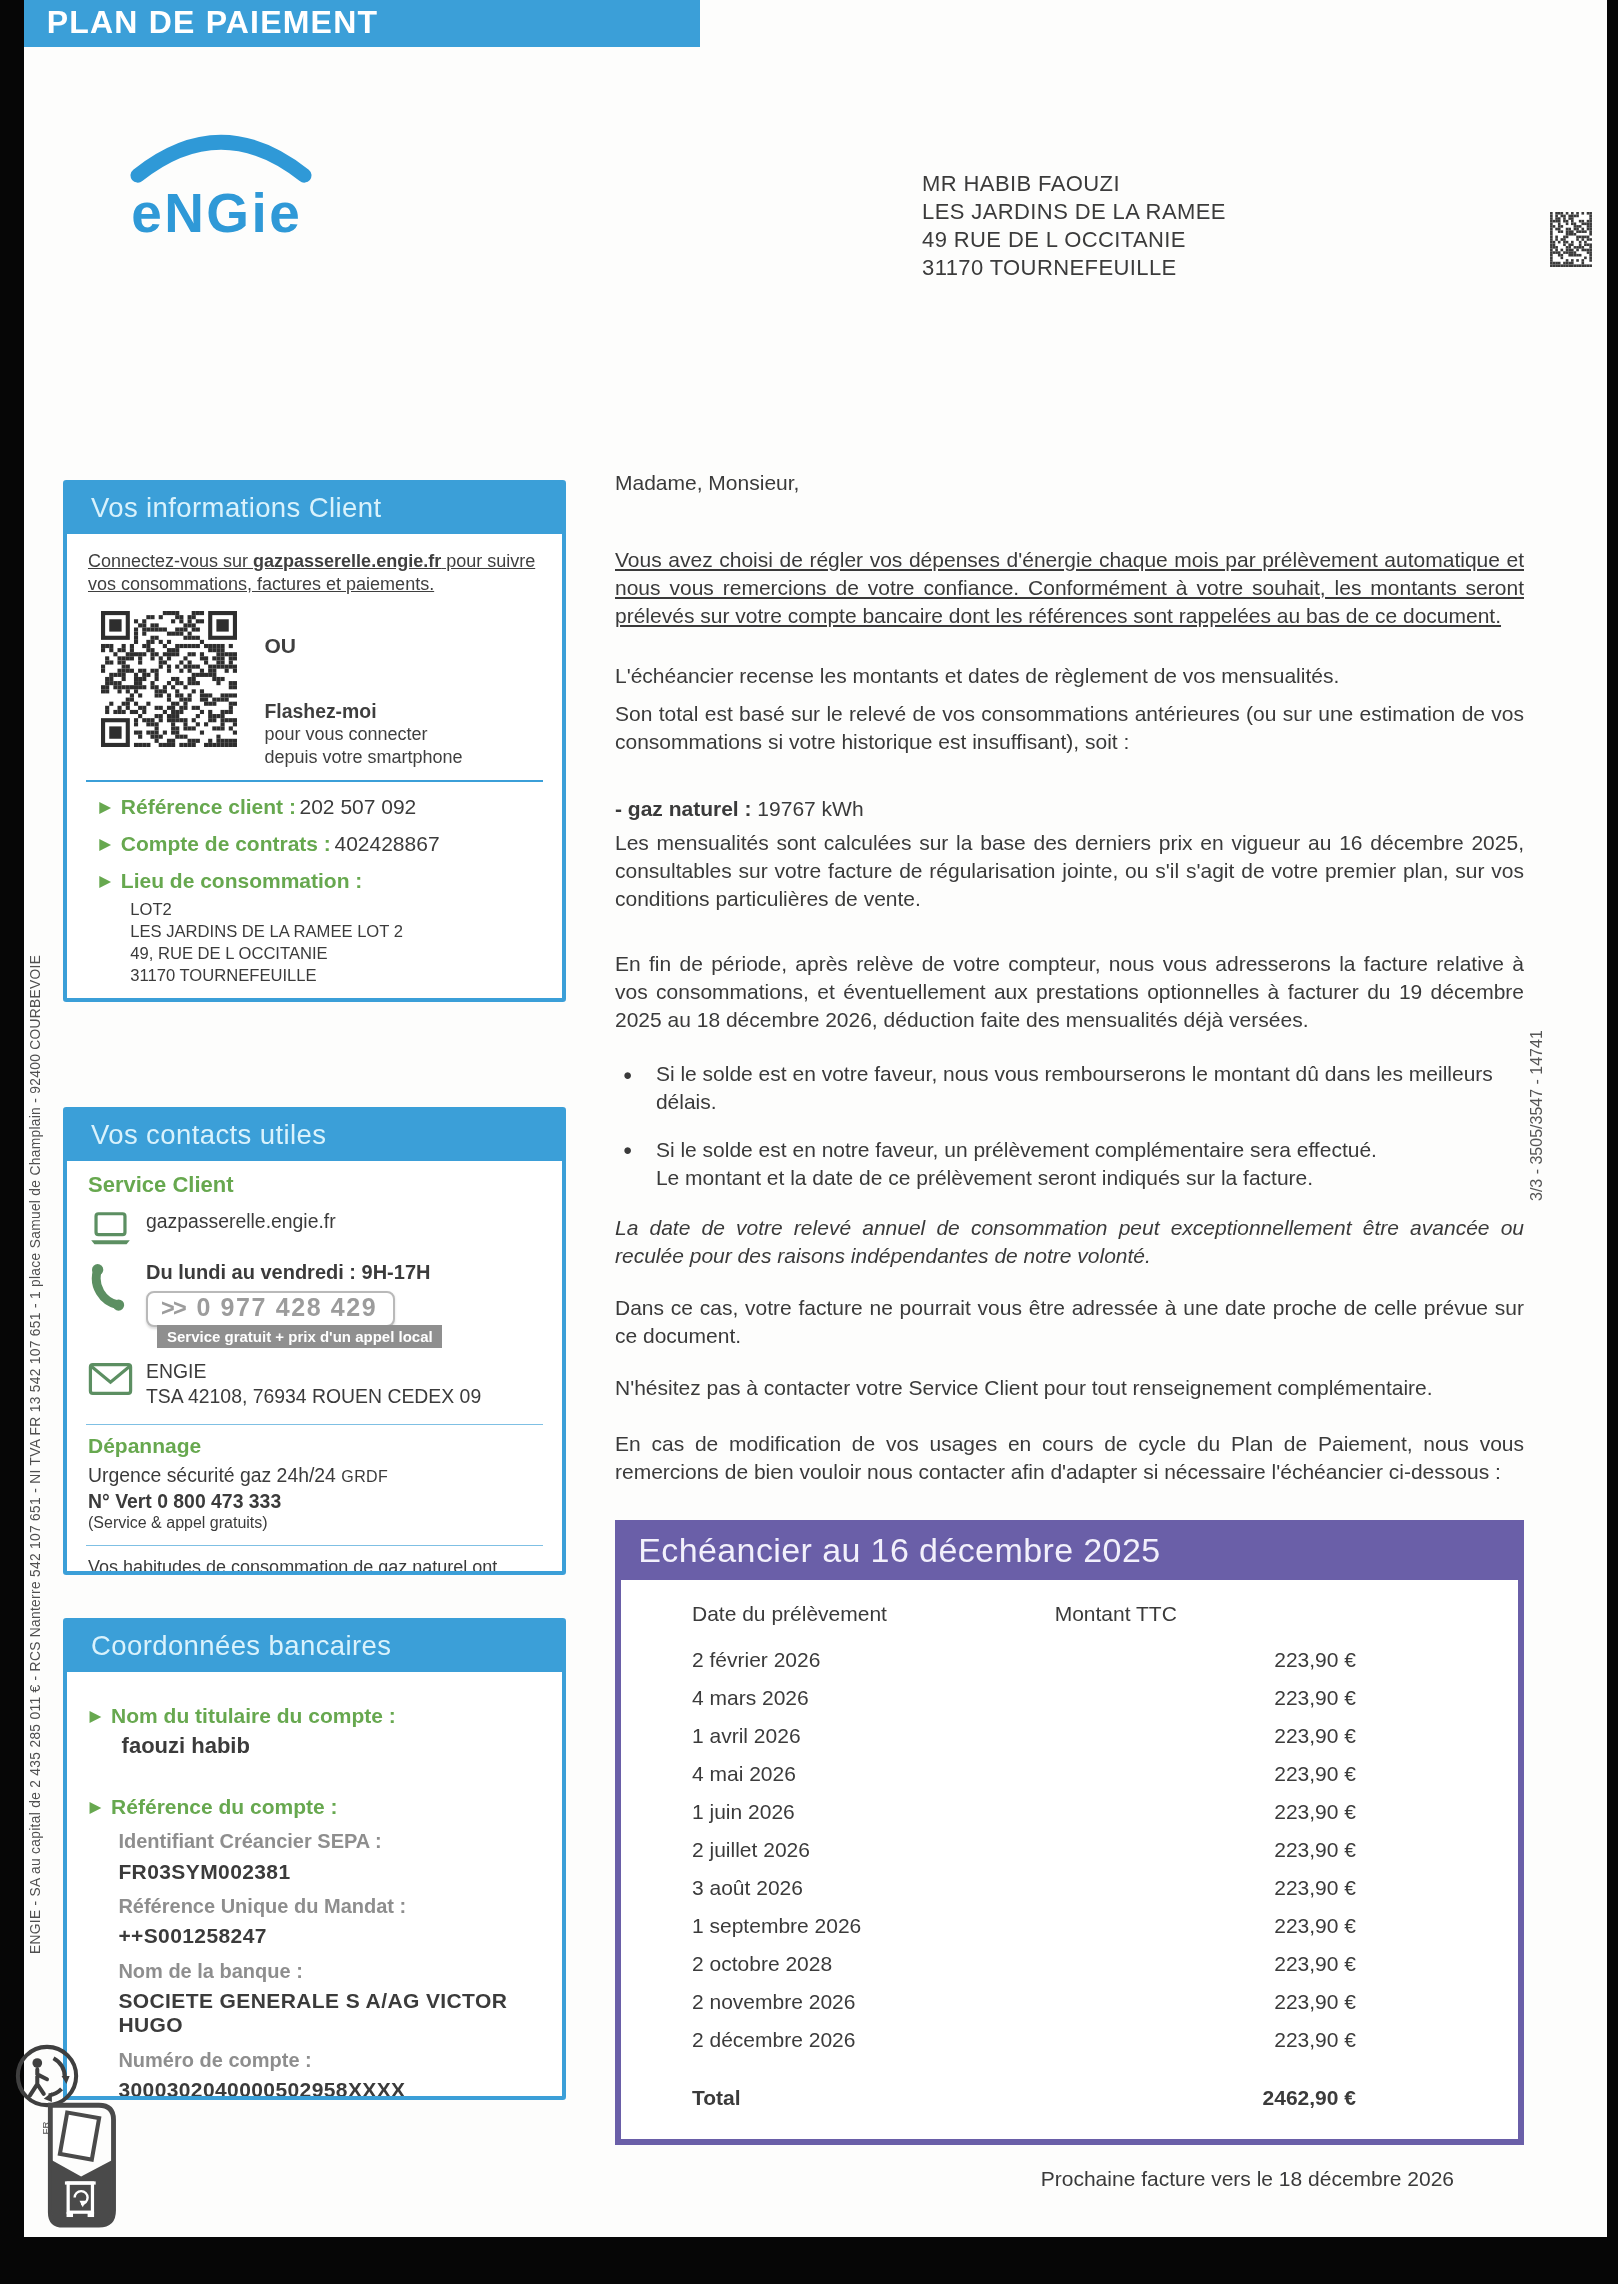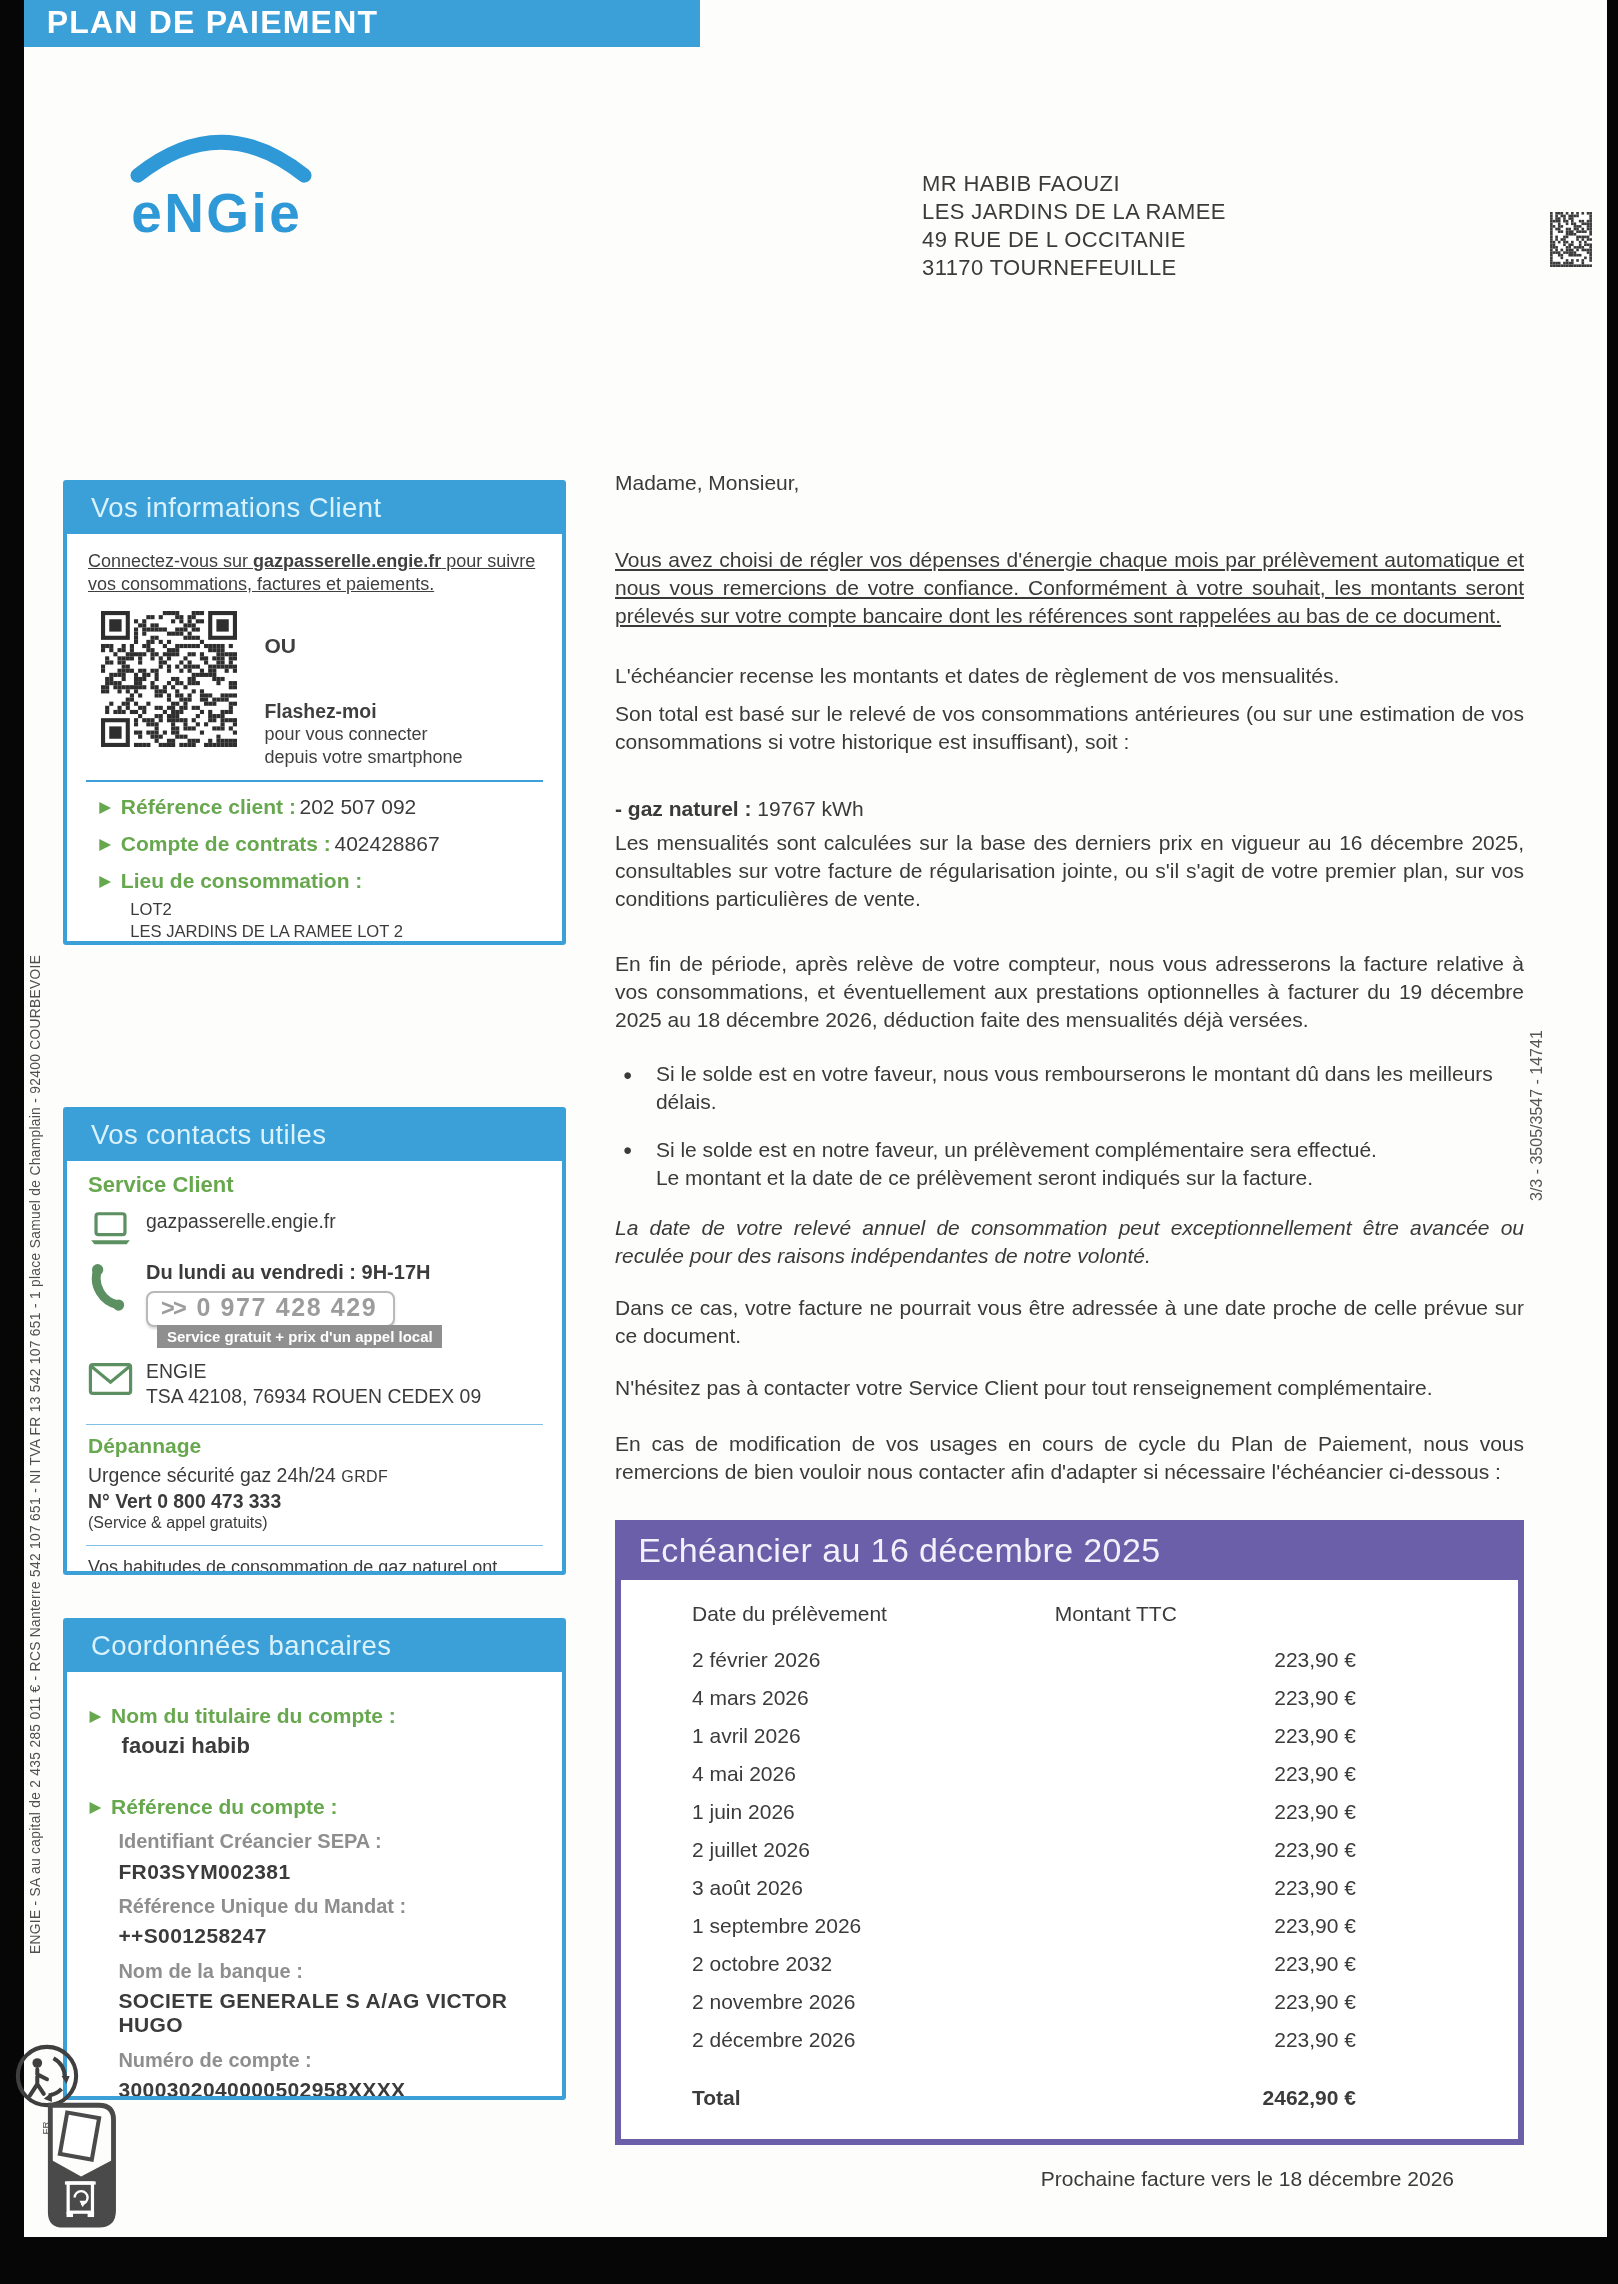--- a/index.html
+++ b/index.html
@@ -31,21 +31,21 @@
 
   
   .vtext{position:absolute; writing-mode:vertical-rl; transform:rotate(180deg); white-space:nowrap; color:#4f4f4f;}
   .vtext-left{left:27.5px; top:918px; height:1036px; font-size:13.8px; letter-spacing:0.3px;}
   .vtext-right{left:1528px; top:922px; height:279px; font-size:16px; color:#555;}
 
   
   .sbox{position:absolute; left:63px; width:503px; border:4px solid var(--box-blue); border-radius:3.2px; background:#fff; overflow:hidden;}
   .sbox-header{background:var(--box-blue); color:var(--header-text-blue); font-size:27.5px; font-weight:400; padding:8px 0 9.7px 24px; letter-spacing:0.4px;}
   .sbox-body{padding:16px 19.4px 13px 19.4px;}
-  .box-info{top:480px; height:465px;}
+  .box-info{top:480px; height:522px;}
   .box-contacts{top:1107px; height:468px;}
   .box-bank{top:1618px; height:482px;}
 
   .connect-p{font-size:18px; line-height:23.5px; color:#3f3f3f; padding:0 1.6px;text-decoration:underline;}
   .connect-p .site{font-weight:bold;}
   .qr-row{display:flex; margin:14.6px 0 4.9px 14.6px; align-items:flex-start;}
   .qr-right{margin-left:27.5px; color:#3f3f3f;}
   .or-label{font-size:21px; font-weight:bold; margin-top:22.7px;}
   .flash-title{font-size:19.4px; font-weight:bold; margin-top:42px;}
   .flash-line{font-size:18px; line-height:22.7px;}
@@ -948,21 +948,21 @@
           </tr>
             <tr>
             <td class="c-date">3 août 2026</td>
             <td class="c-amt">223,90 €</td>
           </tr>
             <tr>
             <td class="c-date">1 septembre 2026</td>
             <td class="c-amt">223,90 €</td>
           </tr>
             <tr>
-            <td class="c-date">2 octobre 2032</td>
+            <td class="c-date">2 octobre 2028</td>
             <td class="c-amt">223,90 €</td>
           </tr>
             <tr>
             <td class="c-date">2 novembre 2026</td>
             <td class="c-amt">223,90 €</td>
           </tr>
             <tr>
             <td class="c-date">2 décembre 2026</td>
             <td class="c-amt">223,90 €</td>
           </tr>

